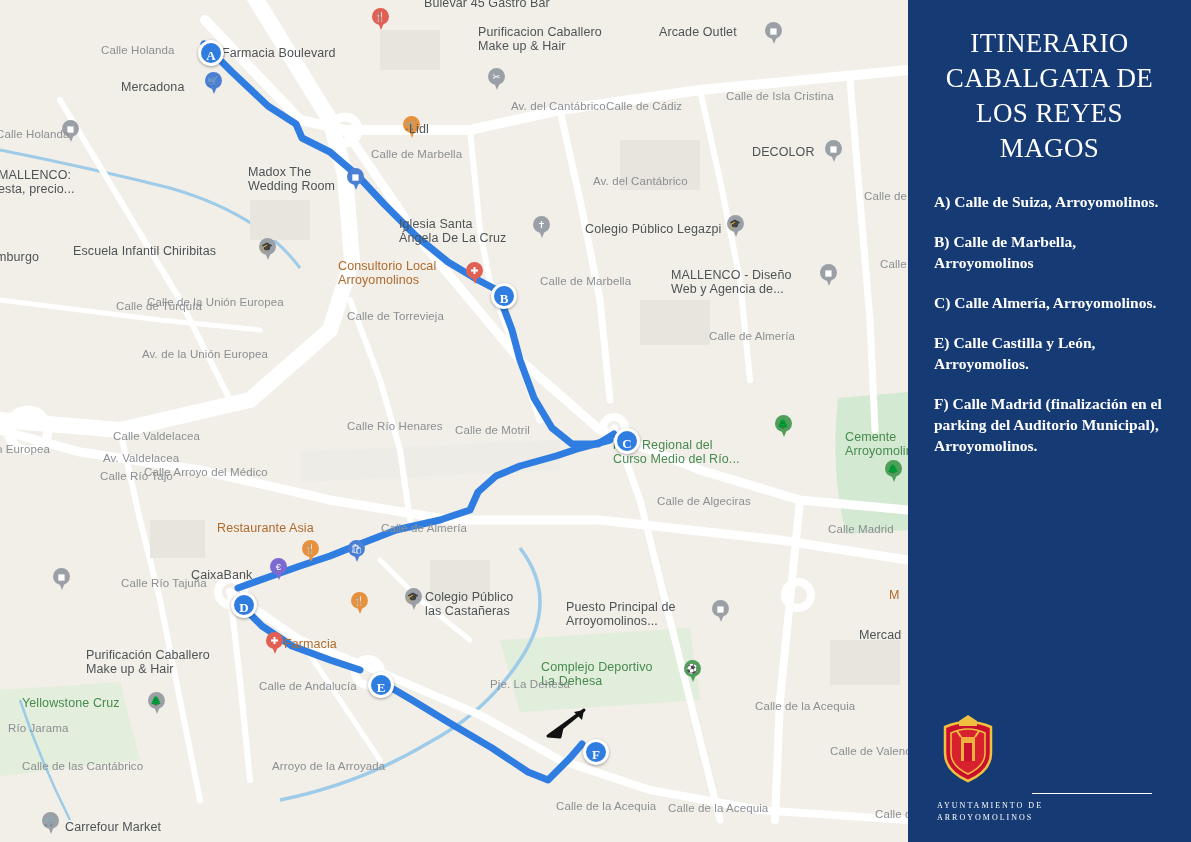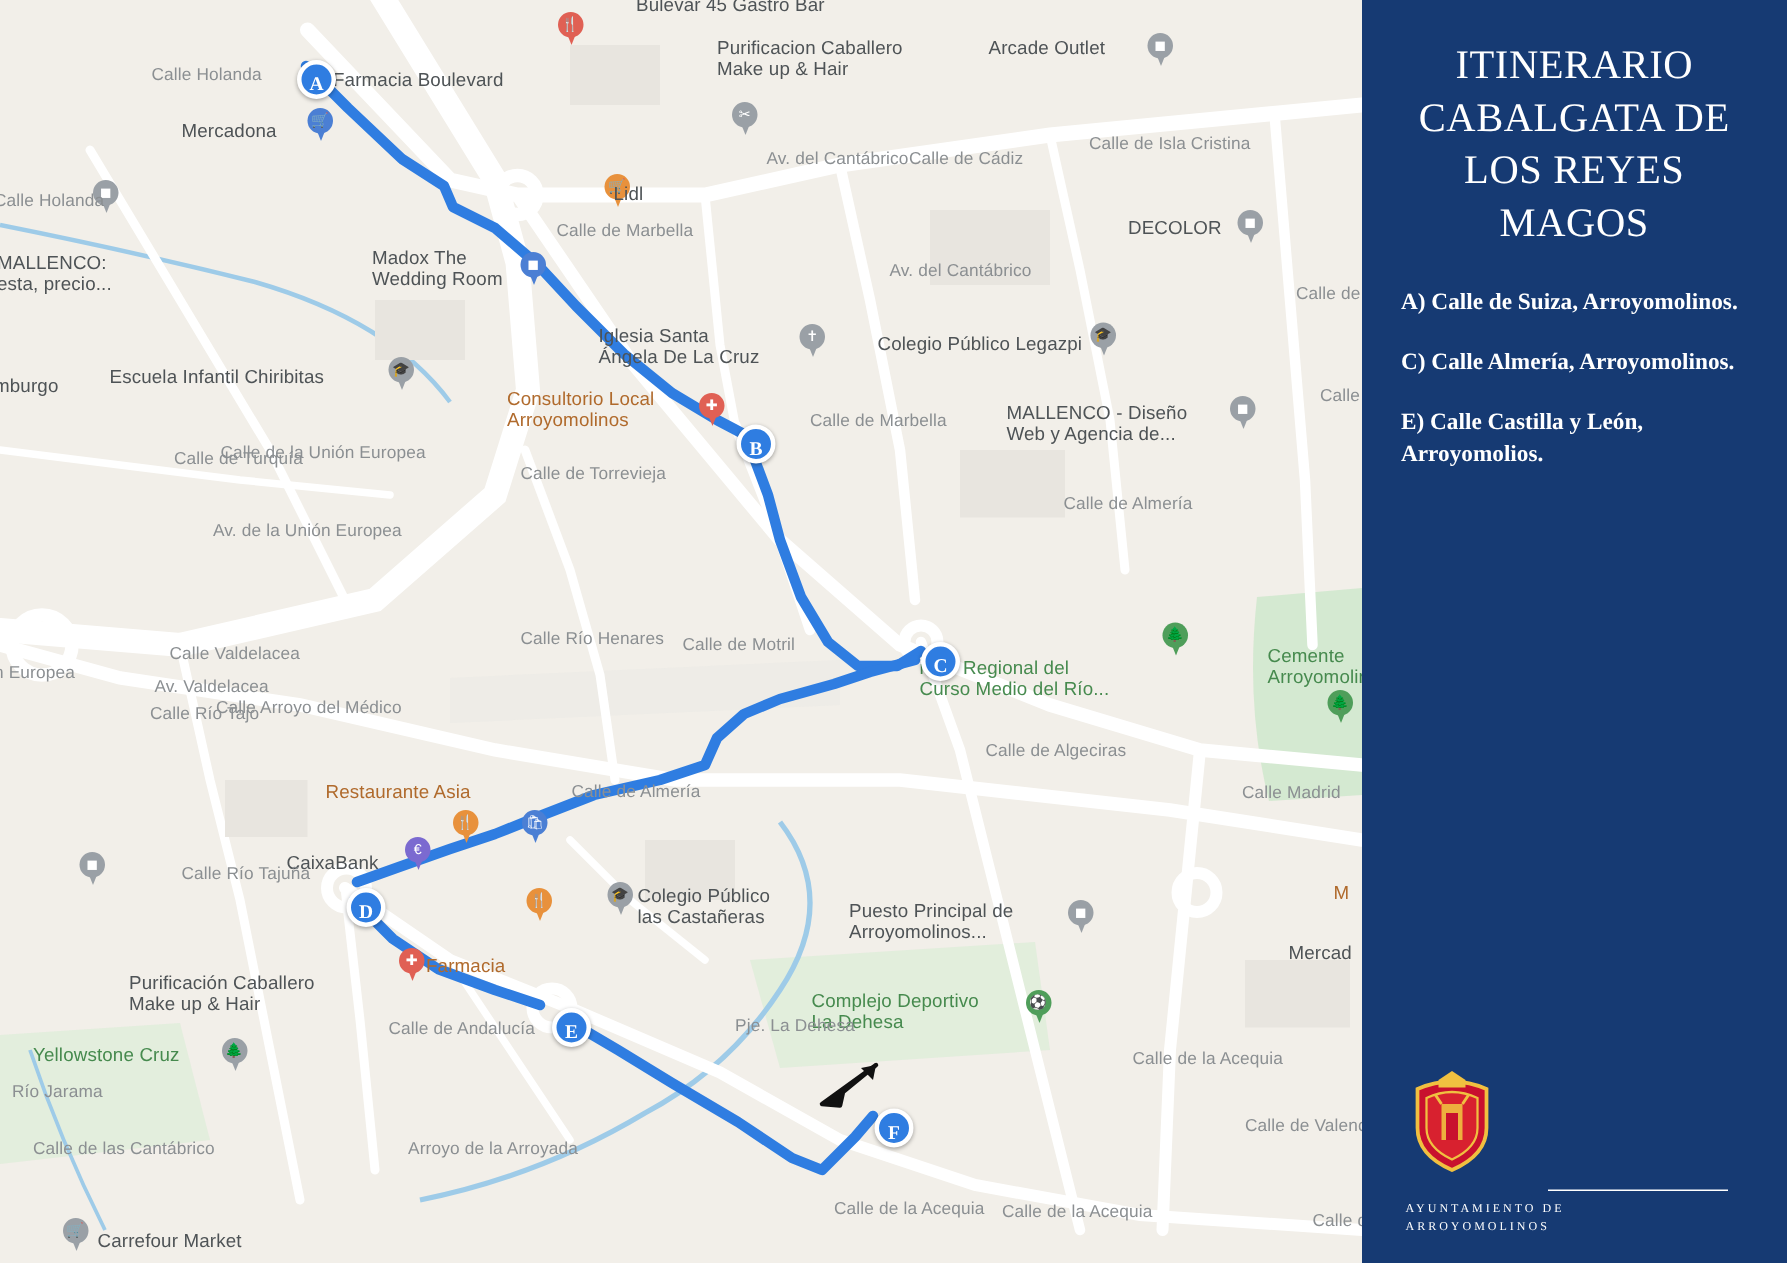--- a/index.html
+++ b/index.html
@@ -447,22 +447,24 @@
   </div>
 
   <div id="sidebar">
     <div class="title">ITINERARIO
 CABALGATA DE
 LOS REYES
 MAGOS</div>
 
     <div class="itinerary">
       <div class="item">A) Calle de Suiza, Arroyomolinos.</div>
+      <div class="item">B) Calle de Marbella, Arroyomolinos</div>
       <div class="item">C) Calle Almería, Arroyomolinos.</div>
       <div class="item">E) Calle Castilla y León, Arroyomolios.</div>
+      <div class="item">F) Calle Madrid (finalización en el parking del Auditorio Municipal), Arroyomolinos.</div>
     </div>
 
     <div id="crest">
       <div class="shieldwrap">
         <svg width="62" height="72" viewBox="0 0 62 72">
           <path d="M8 14 Q31 4 54 14 L54 40 Q54 58 31 68 Q8 58 8 40 Z" fill="#c8102e" stroke="#f0c040" stroke-width="2.5"></path>
           <path d="M14 20 Q31 12 48 20 L48 40 Q48 53 31 61 Q14 53 14 40 Z" fill="#d8212f" stroke="#f0c040" stroke-width="1.5"></path>
           <rect x="24" y="24" width="14" height="24" fill="#f0c040" opacity="0.9"></rect>
           <rect x="27" y="30" width="8" height="18" fill="#c8102e"></rect>
           <path d="M20 18 L24 24 M42 18 L38 24" stroke="#f0c040" stroke-width="2"></path>

